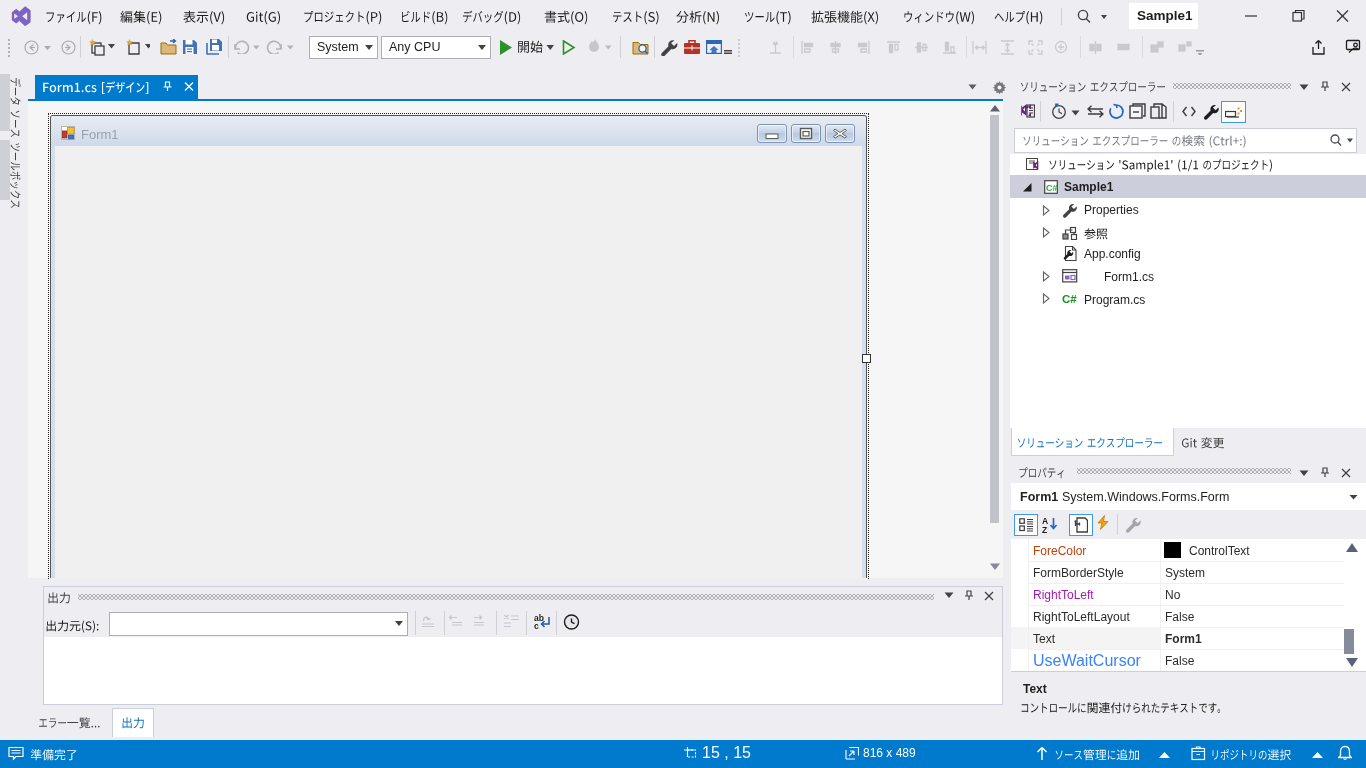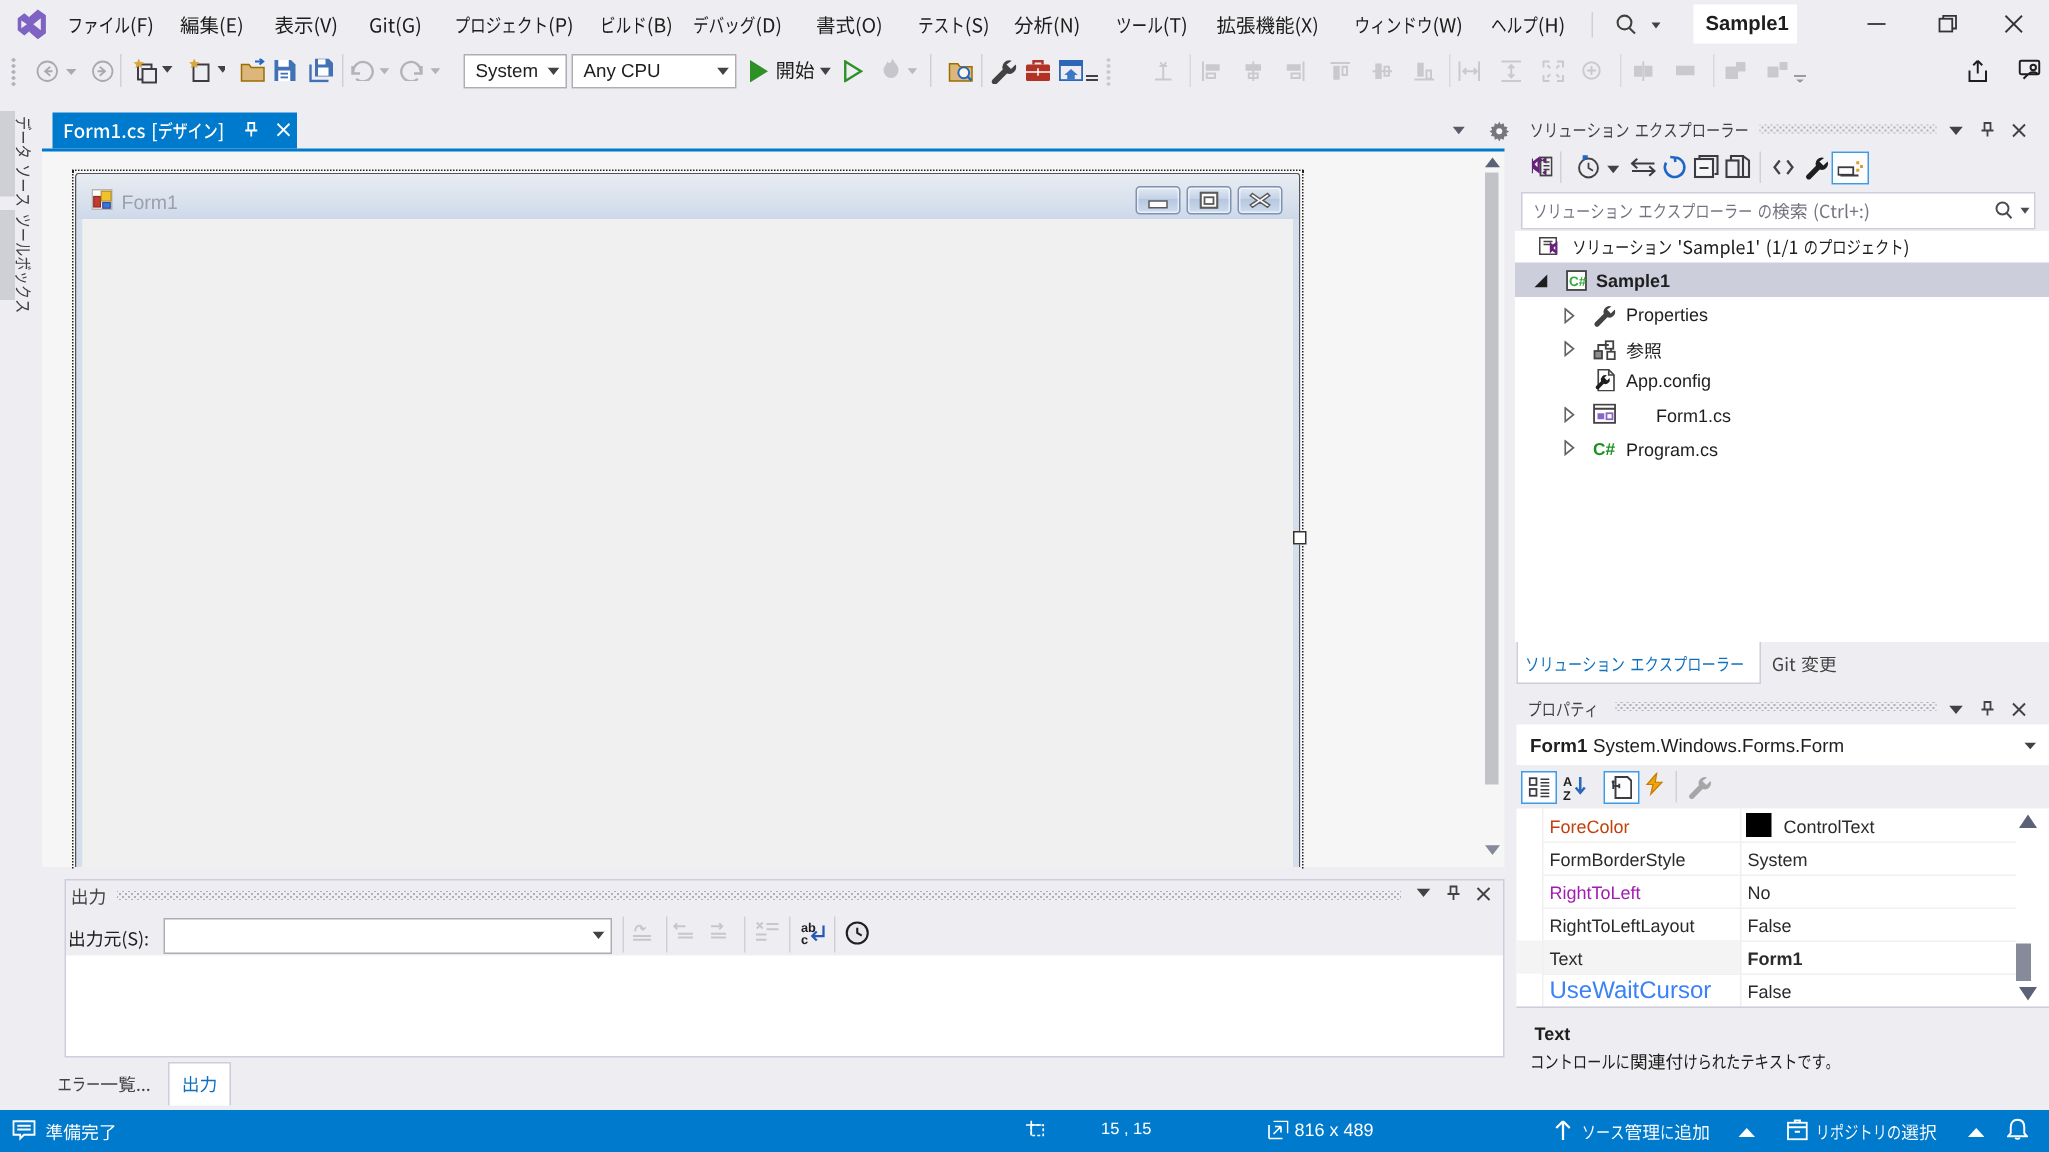--- a/index.html
+++ b/index.html
@@ -406,21 +406,21 @@
   </svg>
 <svg style="position:absolute;left:30px;top:744.6px;" width="50" height="19" viewBox="0 -14.4 50 19.2">
     <path d="M1.4 -9.4 1.8 -10Q2.2 -9.9 2.5 -9.8Q2.9 -9.6 3.2 -9.4Q3.6 -9.3 3.8 -9.1L3.3 -8.4Q3.1 -8.6 2.8 -8.7Q2.4 -8.9 2.1 -9.1Q1.7 -9.3 1.4 -9.4ZM0.5 -7.4 0.9 -8Q1.3 -7.9 1.6 -7.8Q2 -7.6 2.3 -7.5Q2.7 -7.4 2.9 -7.2L2.4 -6.5Q2.2 -6.7 1.9 -6.8Q1.6 -7 1.2 -7.1Q0.8 -7.3 0.5 -7.4ZM0.8 -3.6Q1.1 -3.9 1.5 -4.3Q1.9 -4.7 2.4 -5.1Q2.8 -5.6 3.2 -6L3.7 -5.4Q3.2 -4.8 2.6 -4.1Q2 -3.5 1.4 -2.9ZM5.5 -3.2H6.4V1H5.5ZM0.6 -2.2H11.4V-1.4H0.6ZM5.4 -10.1 6.2 -9.9Q5.9 -9.2 5.5 -8.6Q5.1 -7.9 4.6 -7.4Q4.1 -6.8 3.6 -6.4Q3.6 -6.5 3.4 -6.6Q3.3 -6.8 3.2 -6.9Q3 -7 2.9 -7.1Q3.7 -7.6 4.3 -8.4Q5 -9.2 5.4 -10.1ZM4.5 -8 5.3 -8.7V-3.8H4.5ZM5 -8.8H10.9V-8H4.5ZM4.5 -4H11.2V-3.3H4.5ZM4.8 -7.1H10.5V-6.5H4.8ZM4.8 -5.6H10.5V-4.9H4.8ZM7.3 -8.5H8.1V-3.7H7.3ZM7.9 -10.1 8.9 -9.9Q8.6 -9.4 8.4 -9Q8.1 -8.6 7.8 -8.2L7.1 -8.4Q7.3 -8.8 7.5 -9.2Q7.8 -9.7 7.9 -10.1Z M17.6 -10H18.5V-7.2H17.6ZM20.7 -10H21.6V-7.2H20.7ZM19.9 -4.8H20.7V0.9H19.9ZM15.7 -9H23.5V-8.2H15.7ZM17.9 -3.3H22.7V-2.7H17.9ZM17.9 -1.7H22.7V-1H17.9ZM16.3 -6.8H23.5V-6H16.3ZM15.9 -6.8H16.7V-4.2Q16.7 -3.6 16.7 -2.9Q16.7 -2.3 16.5 -1.6Q16.4 -0.9 16.2 -0.2Q16 0.4 15.6 1Q15.6 0.9 15.4 0.8Q15.3 0.7 15.2 0.6Q15.1 0.5 15 0.4Q15.4 -0.3 15.6 -1.1Q15.8 -1.9 15.9 -2.7Q15.9 -3.5 15.9 -4.2ZM17.5 -5.1H22.8V-4.4H18.3V1H17.5ZM22.5 -5.1H23.2V0.1Q23.2 0.4 23.2 0.6Q23.1 0.7 22.9 0.8Q22.7 0.9 22.3 0.9Q22 1 21.4 1Q21.4 0.8 21.3 0.6Q21.3 0.4 21.2 0.3Q21.6 0.3 21.9 0.3Q22.2 0.3 22.3 0.3Q22.5 0.2 22.5 0.1ZM14.8 -10 15.6 -9.8Q15.3 -8.7 14.8 -7.7Q14.4 -6.7 13.8 -5.8Q13.3 -4.9 12.7 -4.2Q12.6 -4.3 12.6 -4.5Q12.5 -4.7 12.4 -4.8Q12.3 -5 12.2 -5.1Q12.7 -5.7 13.2 -6.5Q13.7 -7.3 14.1 -8.2Q14.5 -9.1 14.8 -10ZM13.8 -7.1 14.7 -7.9 14.7 -7.9V1H13.8Z M26.7 -6.6H33.3V-5.8H26.7ZM24.7 -4.4H35.3V-3.5H24.7ZM27.8 -3.8H28.8Q28.7 -2.9 28.5 -2.2Q28.3 -1.4 27.9 -0.8Q27.5 -0.2 26.7 0.2Q26 0.7 24.9 1Q24.9 0.9 24.8 0.7Q24.7 0.6 24.6 0.4Q24.5 0.3 24.4 0.2Q25.4 -0 26.1 -0.4Q26.7 -0.8 27.1 -1.3Q27.4 -1.8 27.6 -2.4Q27.8 -3.1 27.8 -3.8ZM30.9 -3.9H31.8V-0.5Q31.8 -0.2 31.9 -0.2Q32 -0.1 32.4 -0.1Q32.4 -0.1 32.7 -0.1Q32.9 -0.1 33.2 -0.1Q33.4 -0.1 33.7 -0.1Q33.9 -0.1 34 -0.1Q34.3 -0.1 34.4 -0.2Q34.5 -0.3 34.6 -0.6Q34.6 -1 34.6 -1.7Q34.7 -1.6 34.9 -1.5Q35 -1.5 35.2 -1.4Q35.3 -1.4 35.4 -1.3Q35.4 -0.5 35.3 -0Q35.1 0.4 34.9 0.6Q34.6 0.7 34.1 0.7Q34 0.7 33.8 0.7Q33.5 0.7 33.2 0.7Q32.9 0.7 32.6 0.7Q32.3 0.7 32.3 0.7Q31.7 0.7 31.4 0.6Q31.1 0.5 31 0.3Q30.9 -0 30.9 -0.5ZM29.5 -10.1H30.4V-8.2H29.5ZM25 -8.8H35V-6.2H34.1V-7.9H25.9V-6.2H25Z M41.5 -6H42.5V-0.2Q42.5 0.3 42.4 0.5Q42.2 0.7 41.9 0.8Q41.5 0.9 40.9 0.9Q40.3 1 39.4 1Q39.3 0.8 39.2 0.5Q39.1 0.2 39 0.1Q39.5 0.1 40 0.1Q40.4 0.1 40.7 0.1Q41.1 0.1 41.2 0.1Q41.4 0.1 41.5 0Q41.5 -0.1 41.5 -0.2ZM37.2 -9.1H45.8V-8.3H37.2ZM45.5 -9.1H45.8L46 -9.2L46.7 -8.7Q46.1 -8.1 45.4 -7.4Q44.7 -6.7 43.9 -6.2Q43.2 -5.6 42.4 -5.2Q42.4 -5.3 42.3 -5.4Q42.1 -5.5 42 -5.6Q41.9 -5.7 41.8 -5.8Q42.3 -6.1 42.9 -6.5Q43.4 -6.8 43.9 -7.3Q44.4 -7.7 44.8 -8.1Q45.2 -8.5 45.5 -8.9Z" fill="#ffffff"></path>
   </svg>
 <svg style="position:absolute;left:684px;top:747px;" width="13" height="13" viewBox="0 0 13 13">
     <g stroke="#fff" stroke-width="1.1" fill="none">
       <path d="M3.5 0 v10 M0 3 h10"></path>
       <rect x="3.5" y="3" width="8" height="7" stroke-dasharray="2 1.4"></rect>
     </g>
   </svg>
-<div style="position:absolute;left:702px;top:747.0px;font-size:11px;color:#fff;font-weight:400;white-space:pre;line-height:12px;margin-left:32px;">15 , 15</div>
+<div style="position:absolute;left:702px;top:747.0px;font-size:16px;color:#fff;font-weight:400;white-space:pre;line-height:12px;">15 , 15</div>
 <svg style="position:absolute;left:845px;top:747px;" width="14" height="13" viewBox="0 0 14 13">
     <g stroke="#fff" stroke-width="1.1" fill="none">
       <path d="M1 3 v9 M1 12 h9 M4 0.5 h9.5 v8"></path>
       <path d="M4 9 l5 -5 M9 4 h-4 M9 4 v4" stroke-dasharray="20"></path>
     </g>
   </svg>
 <div style="position:absolute;left:863px;top:747.0px;font-size:12px;color:#fff;font-weight:400;white-space:pre;line-height:12px;">816 x 489</div>
 <svg style="position:absolute;left:1036px;top:746px;" width="12" height="15" viewBox="0 0 12 15">
     <path d="M6 1.5 V14 M6 1.5 L1.5 6 M6 1.5 L10.5 6" fill="none" stroke="#fff" stroke-width="1.5"></path>
   </svg>

